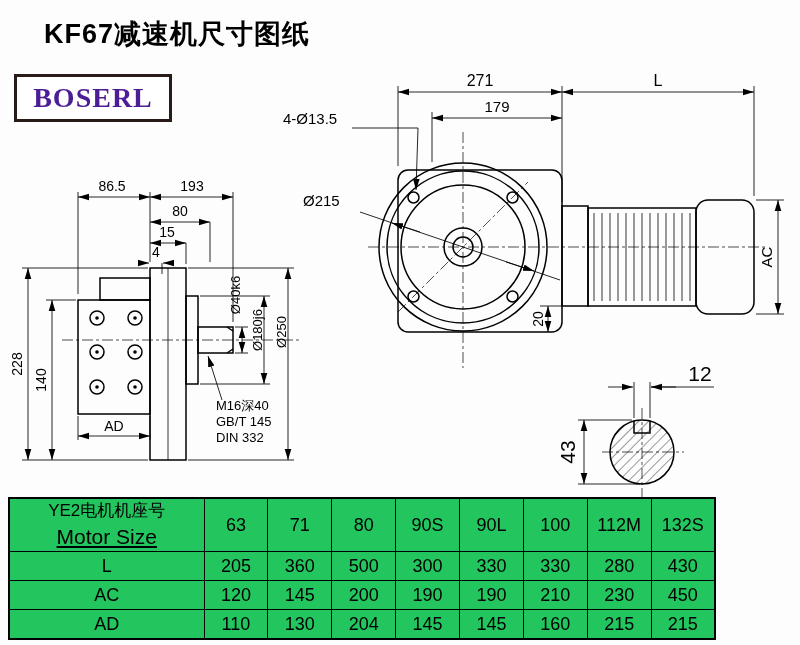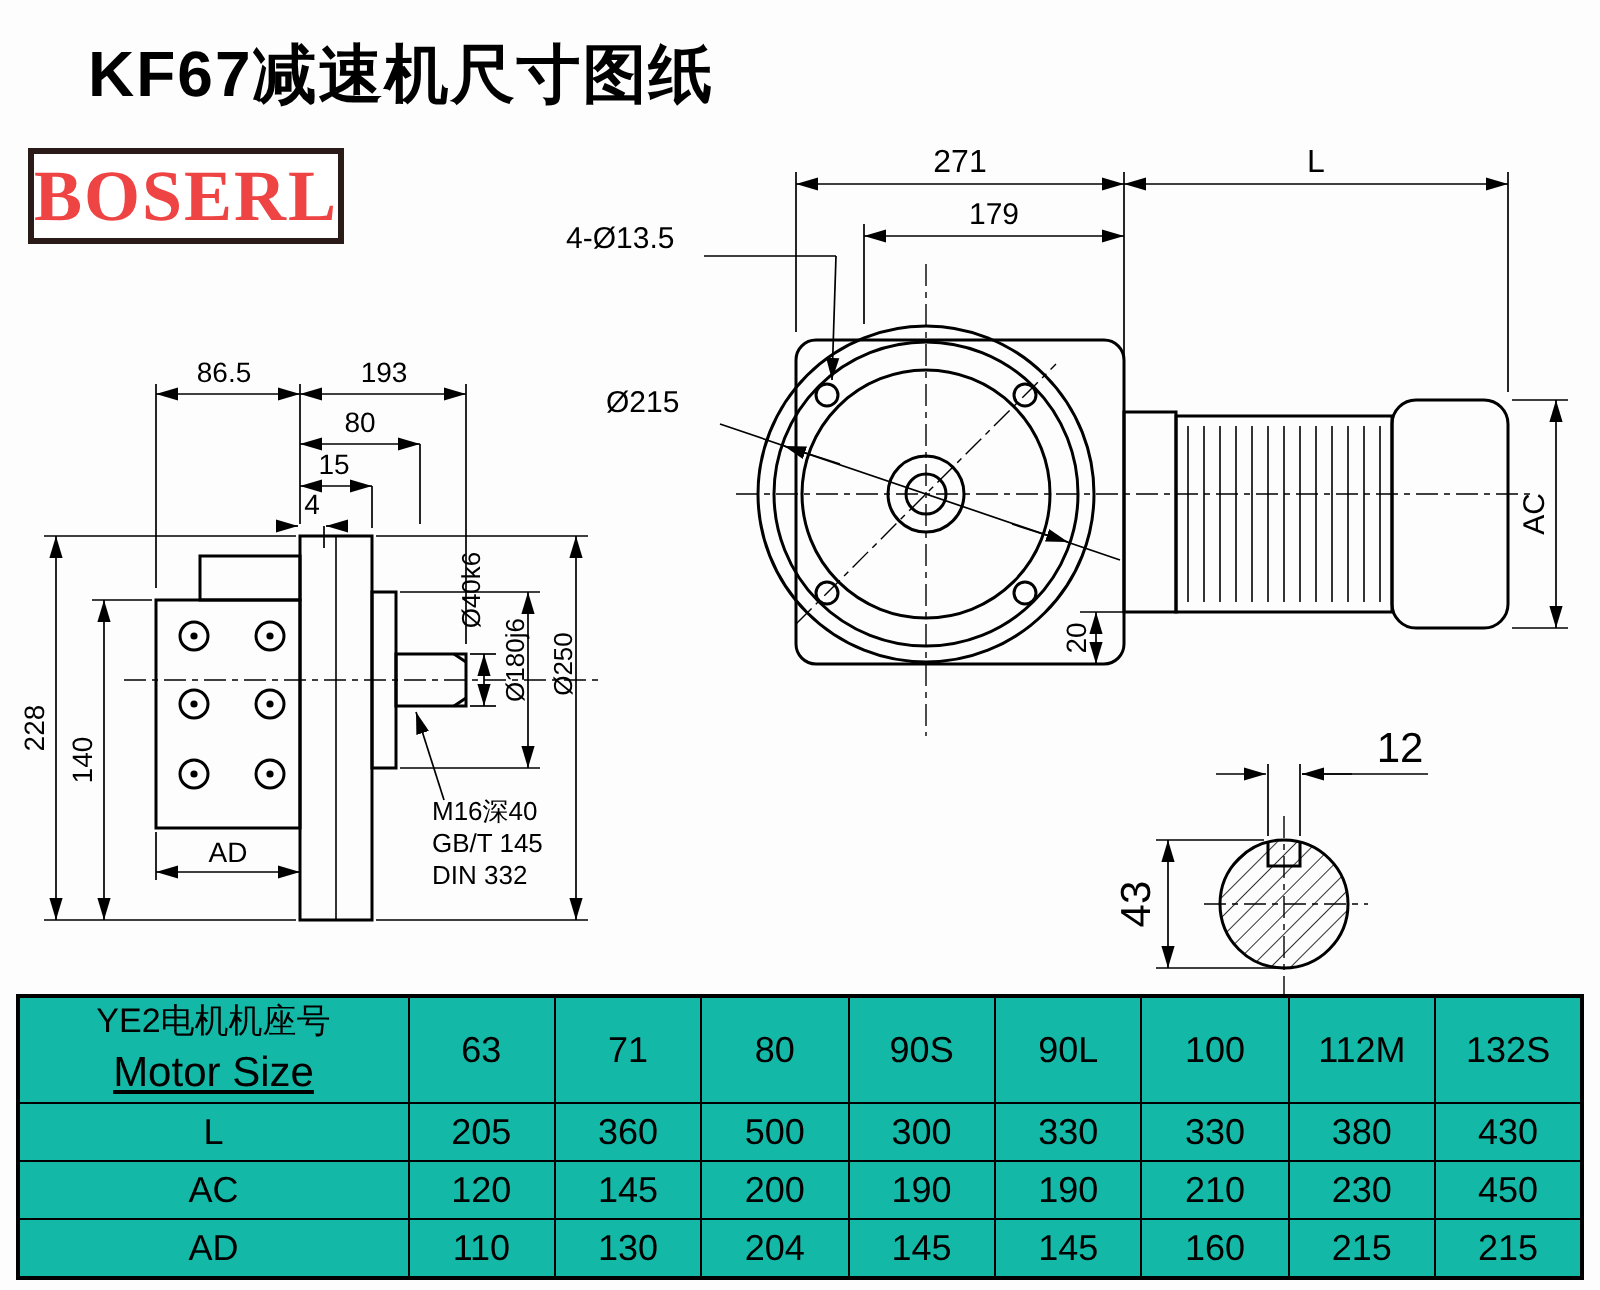--- a/index.html
+++ b/index.html
@@ -1,34 +1,34 @@
 <!DOCTYPE html>
 <html><head>
 <meta charset="utf-8">
 <style>
   html,body{margin:0;padding:0;background:#ffffff;}
   .stage{position:relative;width:800px;height:645px;background:#fdfdfd;overflow:hidden;
          font-family:"Liberation Sans",sans-serif;color:#000;}
-  .title{position:absolute;left:44px;top:16px;font-size:32px;font-weight:bold;letter-spacing:1px;}
+  .title{position:absolute;left:44px;top:16px;font-size:27px;font-weight:bold;letter-spacing:1px;}
   .logo{position:absolute;left:14px;top:74px;width:152px;height:42px;border:3px solid #2a1a18;
         background:#fff;display:flex;align-items:center;justify-content:center;}
-  .logo span{font-family:"Liberation Serif",serif;font-weight:bold;font-size:36px;color:#ef4444;letter-spacing:1px;}
+  .logo span{font-family:"Liberation Serif",serif;font-weight:bold;font-size:28px;color:#4c1d95;letter-spacing:1px;}
   svg{position:absolute;left:0;top:0;}
   svg text{fill:#000;font-family:"Liberation Sans",sans-serif;}
   .part{stroke:#000;stroke-width:1.5;fill:none;}
   .thin{stroke:#000;stroke-width:0.8;fill:none;}
   .dim{stroke:#000;stroke-width:0.85;fill:none;}
   .cl{stroke:#000;stroke-width:0.7;stroke-dasharray:11 3 3 3;fill:none;}
   .t14{font-size:14px;}
   .t13{font-size:13px;}
   .t15{font-size:15px;}
   .t16{font-size:16px;}
   .t21{font-size:21px;}
-  .tbl{position:absolute;left:8px;top:497px;width:784px;border-collapse:collapse;table-layout:fixed;
-       border:2px solid #000;background:#14b8a6;}
+  .tbl{position:absolute;left:8px;top:497px;width:708px;border-collapse:collapse;table-layout:fixed;
+       border:2px solid #000;background:#22c55e;}
   .tbl td{border:1px solid #000;text-align:center;vertical-align:middle;font-size:18px;height:28px;padding:0 2px;}
   .tbl tr.hdr td{height:52px;}
   .tbl .cn{font-size:17px;line-height:1.4;}
   .tbl .en{font-size:21px;line-height:1.3;text-decoration:underline;}
 </style>
 </head>
 <body>
 
 <div class="stage">
 
@@ -249,21 +249,21 @@
       <td>132S</td>
     </tr>
     <tr>
       <td>L</td>
       <td>205</td>
       <td>360</td>
       <td>500</td>
       <td>300</td>
       <td>330</td>
       <td>330</td>
-      <td>380</td>
+      <td>280</td>
       <td>430</td>
     </tr>
     <tr>
       <td>AC</td>
       <td>120</td>
       <td>145</td>
       <td>200</td>
       <td>190</td>
       <td>190</td>
       <td>210</td>

